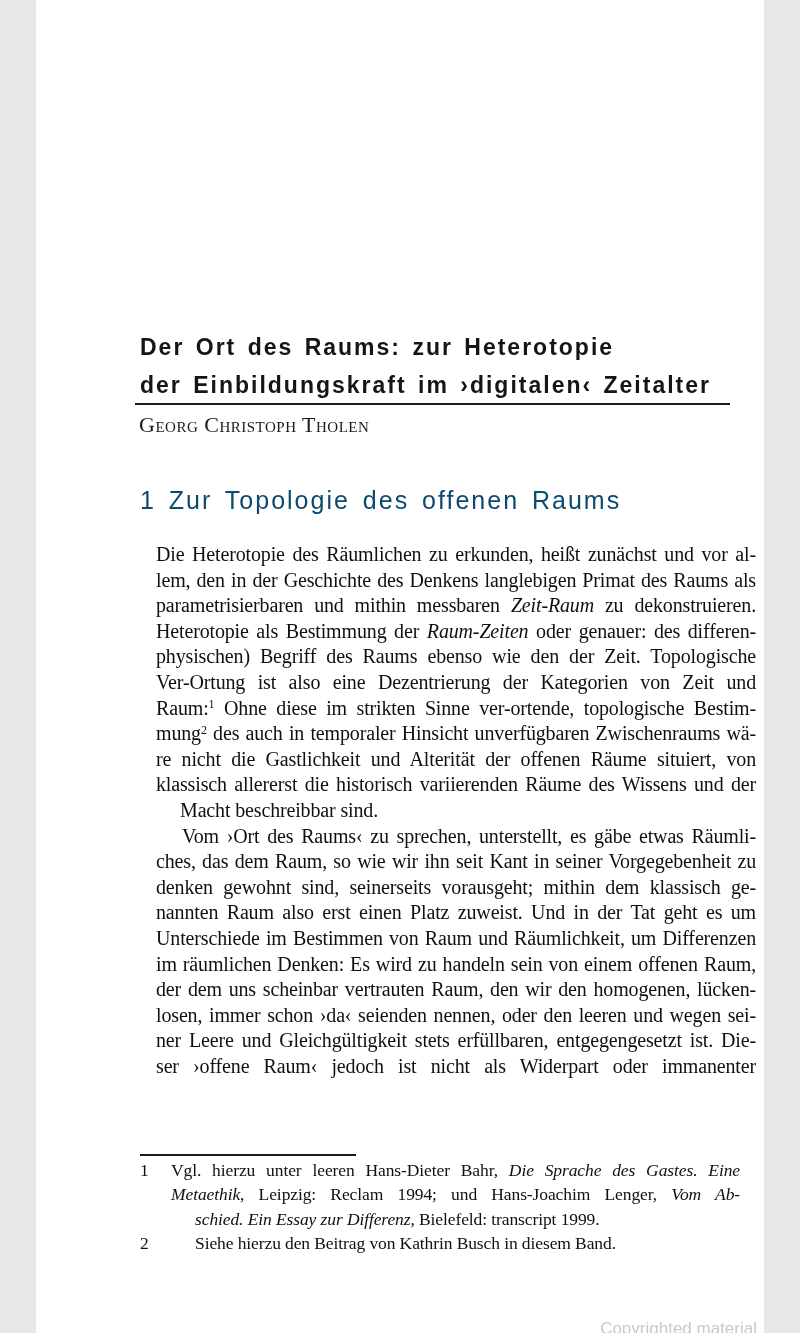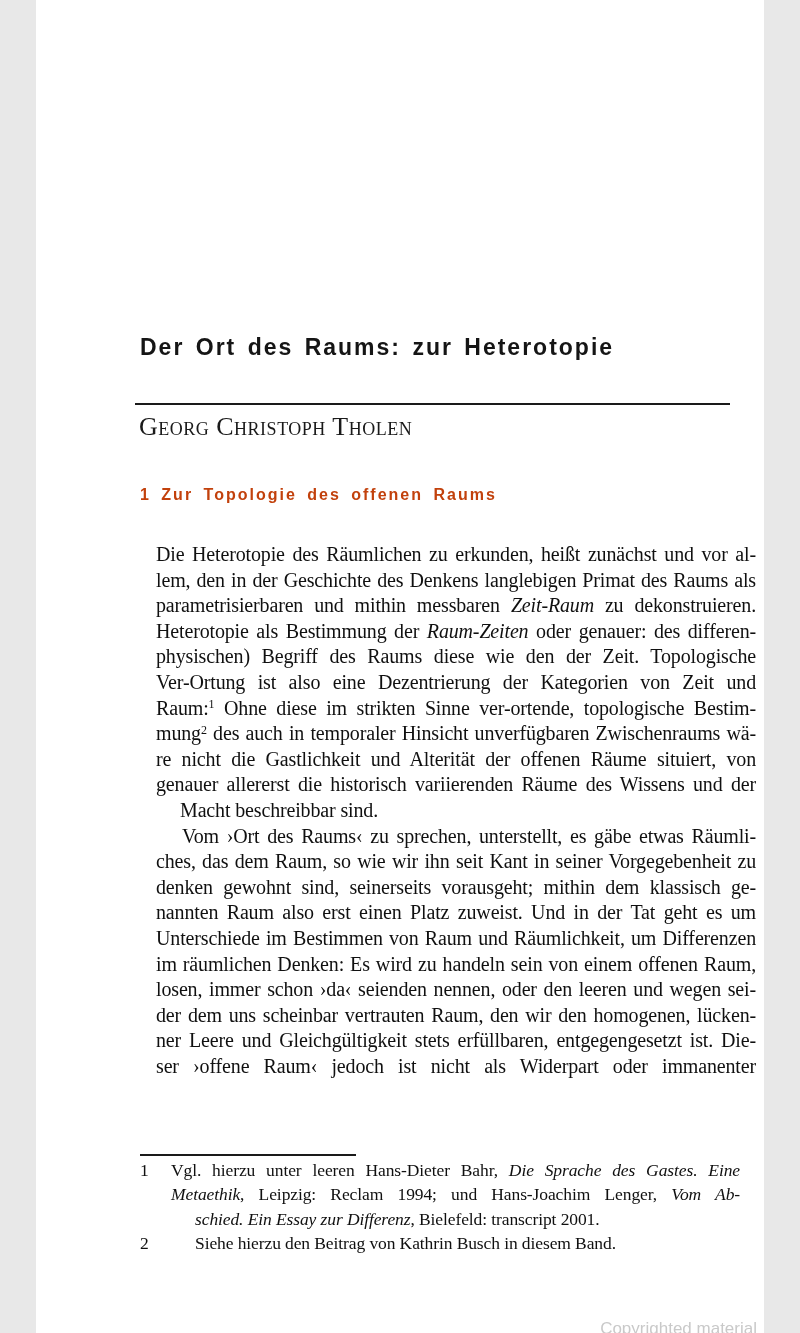--- a/index.html
+++ b/index.html
@@ -39,37 +39,37 @@
     width: 595px;
     height: 2px;
     background: #1a1a1a;
   }
   
   .author {
     position: absolute;
     left: 103px;
     top: 412px;
     font-family: "Liberation Serif", serif;
-    font-size: 26px;
+    font-size: 22px;
     font-variant: small-caps;
     letter-spacing: 0.5px;
     color: #1a1a1a;
   }
   
   .heading {
     position: absolute;
     left: 104px;
     top: 486px;
     margin: 0;
     font-family: "Liberation Sans", sans-serif;
-    font-weight: bold;
-    font-size: 16px;
+    font-weight: normal;
+    font-size: 25px;
     letter-spacing: 2px;
     word-spacing: 4px;
-    color: #c2410c;
+    color: #0c4a6e;
   }
   
   .body {
     position: absolute;
     left: 120px;
     top: 542px;
     width: 600px;
     font-family: "Liberation Serif", serif;
     font-size: 20px;
     line-height: 25.6px;
@@ -128,61 +128,62 @@
     margin-top: 24px;
   }
 </style>
 </head>
 <body>
 
 <div class="page">
 
   <h1 class="title">
     <span class="title-line">Der Ort des Raums: zur Heterotopie</span>
+    <span class="title-line">der Einbildungskraft im ›digitalen‹ Zeitalter</span>
   </h1>
 
   <div class="title-rule"></div>
 
   <div class="author">Georg Christoph Tholen</div>
 
   <h2 class="heading">1 Zur Topologie des offenen Raums</h2>
 
   <div class="body" id="body-text">
       <div class="line"><span>Die Heterotopie des Räumlichen zu erkunden, heißt zunächst und vor al-</span></div>
       <div class="line"><span>lem, den in der Geschichte des Denkens langlebigen Primat des Raums als</span></div>
       <div class="line"><span>parametrisierbaren und mithin messbaren </span><i>Zeit-Raum</i><span> zu dekonstruieren.</span></div>
       <div class="line"><span>Heterotopie als Bestimmung der </span><i>Raum-Zeiten</i><span> oder genauer: des differen-</span></div>
-      <div class="line"><span>physischen) Begriff des Raums diese wie den der Zeit. Topologische</span></div>
+      <div class="line"><span>physischen) Begriff des Raums ebenso wie den der Zeit. Topologische</span></div>
       <div class="line"><span>Ver-Ortung ist also eine Dezentrierung der Kategorien von Zeit und</span></div>
       <div class="line"><span>Raum:</span><sup>1</sup><span> Ohne diese im strikten Sinne ver-ortende, topologische Bestim-</span></div>
       <div class="line"><span>mung</span><sup>2</sup><span> des auch in temporaler Hinsicht unverfügbaren Zwischenraums wä-</span></div>
       <div class="line"><span>re nicht die Gastlichkeit und Alterität der offenen Räume situiert, von</span></div>
-      <div class="line"><span>genauer allererst die historisch variierenden Räume des Wissens und der</span></div>
+      <div class="line"><span>klassisch allererst die historisch variierenden Räume des Wissens und der</span></div>
       <div class="line endline"><span>Macht beschreibbar sind.</span></div>
       <div class="line indent"><span>Vom ›Ort des Raums‹ zu sprechen, unterstellt, es gäbe etwas Räumli-</span></div>
       <div class="line"><span>ches, das dem Raum, so wie wir ihn seit Kant in seiner Vorgegebenheit zu</span></div>
       <div class="line"><span>denken gewohnt sind, seinerseits vorausgeht; mithin dem klassisch ge-</span></div>
       <div class="line"><span>nannten Raum also erst einen Platz zuweist. Und in der Tat geht es um</span></div>
       <div class="line"><span>Unterschiede im Bestimmen von Raum und Räumlichkeit, um Differenzen</span></div>
       <div class="line"><span>im räumlichen Denken: Es wird zu handeln sein von einem offenen Raum,</span></div>
+      <div class="line"><span>der dem uns scheinbar vertrauten Raum, den wir den homogenen, lücken-</span></div>
       <div class="line"><span>losen, immer schon ›da‹ seienden nennen, oder den leeren und wegen sei-</span></div>
-      <div class="line"><span>der dem uns scheinbar vertrauten Raum, den wir den homogenen, lücken-</span></div>
       <div class="line"><span>ner Leere und Gleichgültigkeit stets erfüllbaren, entgegengesetzt ist. Die-</span></div>
       <div class="line"><span>ser ›offene Raum‹ jedoch ist nicht als Widerpart oder immanenter</span></div>
     </div>
 
   <div class="fn-rule"></div>
 
   <div class="footnotes" id="footnotes">
       <div class="footnote">
         <div class="fn-num">1</div>
         <div class="fn-body">
           <div class="line"><span>Vgl. hierzu unter leeren Hans-Dieter Bahr, </span><i>Die Sprache des Gastes. Eine</i></div>
           <div class="line"><i>Metaethik</i><span>, Leipzig: Reclam 1994; und Hans-Joachim Lenger, </span><i>Vom Ab-</i></div>
-          <div class="line endline"><i>schied. Ein Essay zur Differenz</i><span>, Bielefeld: transcript 2001.</span></div>
+          <div class="line endline"><i>schied. Ein Essay zur Differenz</i><span>, Bielefeld: transcript 1999.</span></div>
         </div>
       </div>
       <div class="footnote">
         <div class="fn-num">2</div>
         <div class="fn-body">
           <div class="line endline"><span>Siehe hierzu den Beitrag von Kathrin Busch in diesem Band.</span></div>
         </div>
       </div>
     </div>
 

